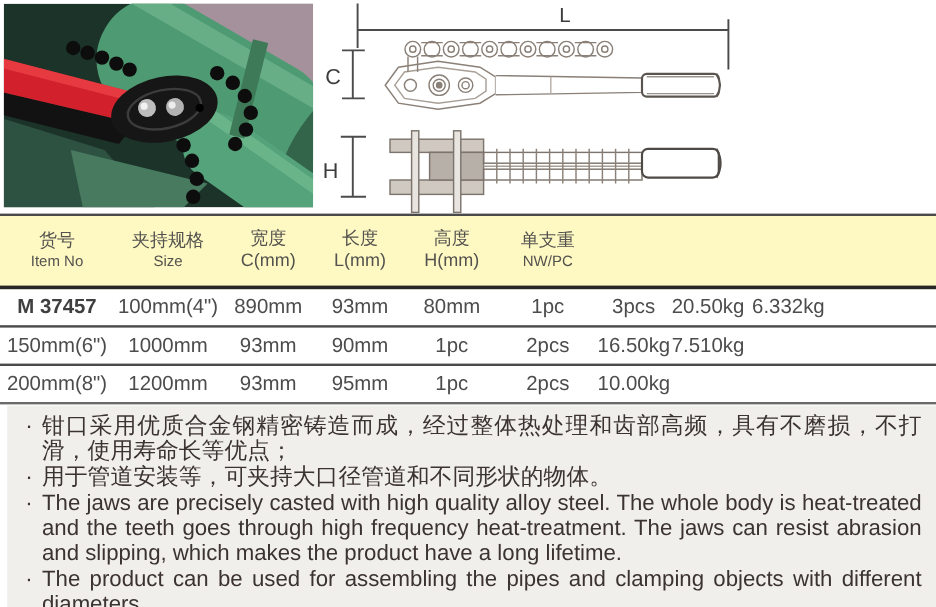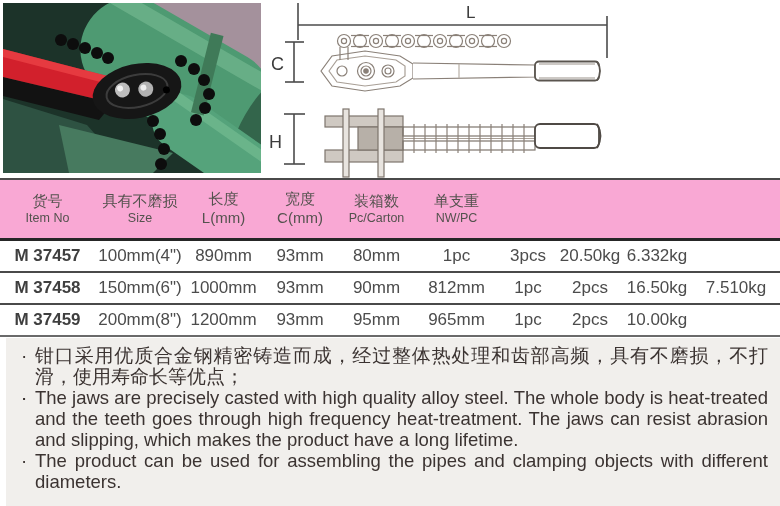--- a/index.html
+++ b/index.html
@@ -8,21 +8,21 @@
 
   
   .photo{position:absolute;left:3px;top:3px;width:258px;height:170px;overflow:hidden;}
 
   
   .diagram{position:absolute;left:263px;top:0;width:517px;height:178px;}
 
   
   .spec-table{position:absolute;left:0;top:178px;width:780px;border-top:2px solid #4a4a4a;}
   .thead{display:grid;grid-template-columns:95px 90px 77px 76px 77px 83px 60px 64px 70px 88px;
-         background:#f9a8d4;height:58px;border-bottom:3px solid #262626;}
+         background:#fef9c3;height:58px;border-bottom:3px solid #262626;}
   .th{display:flex;flex-direction:column;align-items:center;justify-content:center;
       color:#54524e;line-height:1.25;text-align:center;}
   .th .zh{font-size:15px;}
   .th .en{font-size:12.5px;}
   .th.single .zh{font-size:15px;}
   .trow{display:grid;grid-template-columns:95px 90px 77px 76px 77px 83px 60px 64px 70px 88px;
         height:30px;border-bottom:2px solid #4a4a4a;align-items:center;}
   .trow:last-child{border-bottom:2px solid #6a6a6a;}
   .td{font-size:17px;color:#4c4c4c;text-align:center;white-space:nowrap;}
   .td.item{font-weight:bold;color:#3f3f3f;}
@@ -190,82 +190,78 @@
     </svg>
   </div>
 
   <div class="spec-table">
     <div class="thead">
       <div class="th">
         <span class="zh">货号</span>
         <span class="en">Item No</span>
       </div>
       <div class="th">
-        <span class="zh">具有不磨损</span>
+        <span class="zh">夹持规格</span>
         <span class="en">Size</span>
+      </div>
+      <div class="th single">
+        <span class="zh">宽度 C(mm)</span>
       </div>
       <div class="th single">
         <span class="zh">长度 L(mm)</span>
       </div>
       <div class="th single">
-        <span class="zh">宽度 C(mm)</span>
-      </div>
-      <div class="th">
-        <span class="zh">装箱数</span>
-        <span class="en">Pc/Carton</span>
+        <span class="zh">高度 H(mm)</span>
       </div>
       <div class="th">
         <span class="zh">单支重</span>
         <span class="en">NW/PC</span>
       </div>
     </div>
 
     <div class="trow">
       <span class="td item">M 37457</span>
       <span class="td">100mm(4")</span>
       <span class="td">890mm</span>
       <span class="td">93mm</span>
       <span class="td">80mm</span>
       <span class="td">1pc</span>
       <span class="td">3pcs</span>
       <span class="td">20.50kg</span>
       <span class="td">6.332kg</span>
     </div>
     <div class="trow">
-      <span class="td item">M 37458</span>
       <span class="td">150mm(6")</span>
       <span class="td">1000mm</span>
       <span class="td">93mm</span>
       <span class="td">90mm</span>
-      <span class="td">812mm</span>
       <span class="td">1pc</span>
       <span class="td">2pcs</span>
       <span class="td">16.50kg</span>
       <span class="td">7.510kg</span>
     </div>
     <div class="trow">
-      <span class="td item">M 37459</span>
       <span class="td">200mm(8")</span>
       <span class="td">1200mm</span>
       <span class="td">93mm</span>
       <span class="td">95mm</span>
-      <span class="td">965mm</span>
       <span class="td">1pc</span>
       <span class="td">2pcs</span>
       <span class="td">10.00kg</span>
     </div>
   </div>
 
   <div class="desc">
     <p class="bullet zh">
       <span class="marker">·</span>
       <span>钳口采用优质合金钢精密铸造而成，经过整体热处理和齿部高频，具有不磨损，不打滑，使用寿命长等优点；</span>
     </p>
     <p class="bullet zh">
       <span class="marker">·</span>
+      <span>用于管道安装等，可夹持大口径管道和不同形状的物体。</span>
     </p>
     <p class="bullet en">
       <span class="marker">·</span>
       <span>The jaws are precisely casted with high quality alloy steel. The whole body is heat-treated and the teeth goes through high frequency heat-treatment. The jaws can resist abrasion and slipping, which makes the product have a long lifetime.</span>
     </p>
     <p class="bullet en">
       <span class="marker">·</span>
       <span>The product can be used for assembling the pipes and clamping objects with different diameters.</span>
     </p>
   </div>

